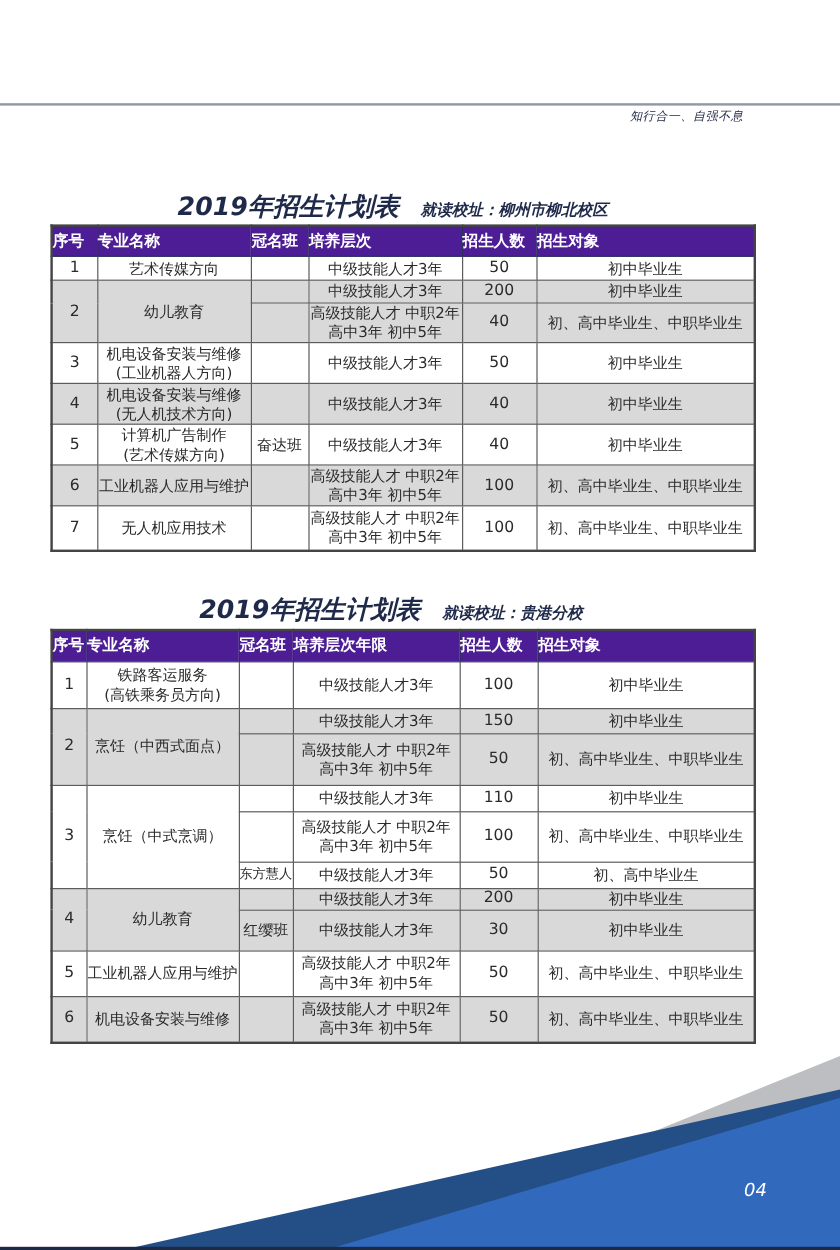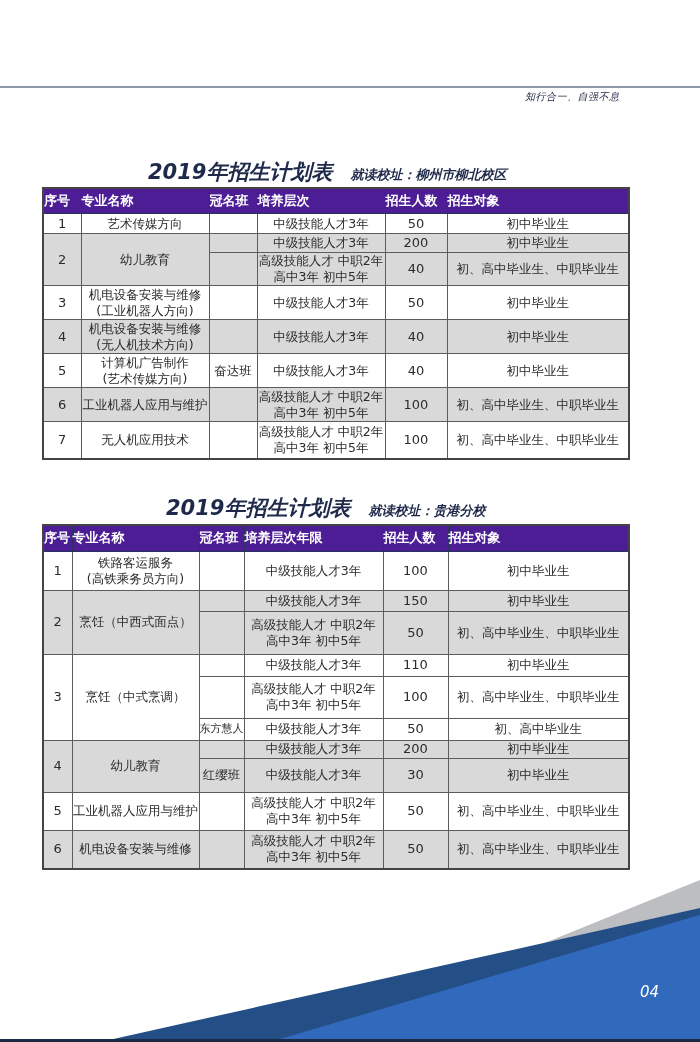--- a/index.html
+++ b/index.html
@@ -22,21 +22,21 @@
   table.plan { border:2px solid #444; }
   .g td, td.g { background:#d9d9d9; }
   .w td, td.w { background:#ffffff; }
   .num { font-size:13px; }
   .small { font-size:11px; }
 
   #tbl1 { left:42px; top:187px; width:586px; }
   #tbl2 { left:42px; top:524px; width:586px; }
 
   .bottom-art { position:absolute; left:0; top:860px; width:700px; height:182px; }
-  .page-num { position:absolute; left:640px; top:983px; color:#ffffff; font-style:italic; font-size:15px; }
+  .page-num { position:absolute; left:620px; top:983px; color:#ffffff; font-style:italic; font-size:15px; }
   .bottom-line { position:absolute; left:0; top:1039px; width:700px; height:3px; background:#1c2a45; }
 </style>
 </head>
 <body>
 
 <div class="top-rule"></div>
 <div class="motto">知行合一、自强不息</div>
 
 <div class="title t1-title">
   <span class="main">2019年招生计划表</span><span class="sub">就读校址：柳州市柳北校区</span>

